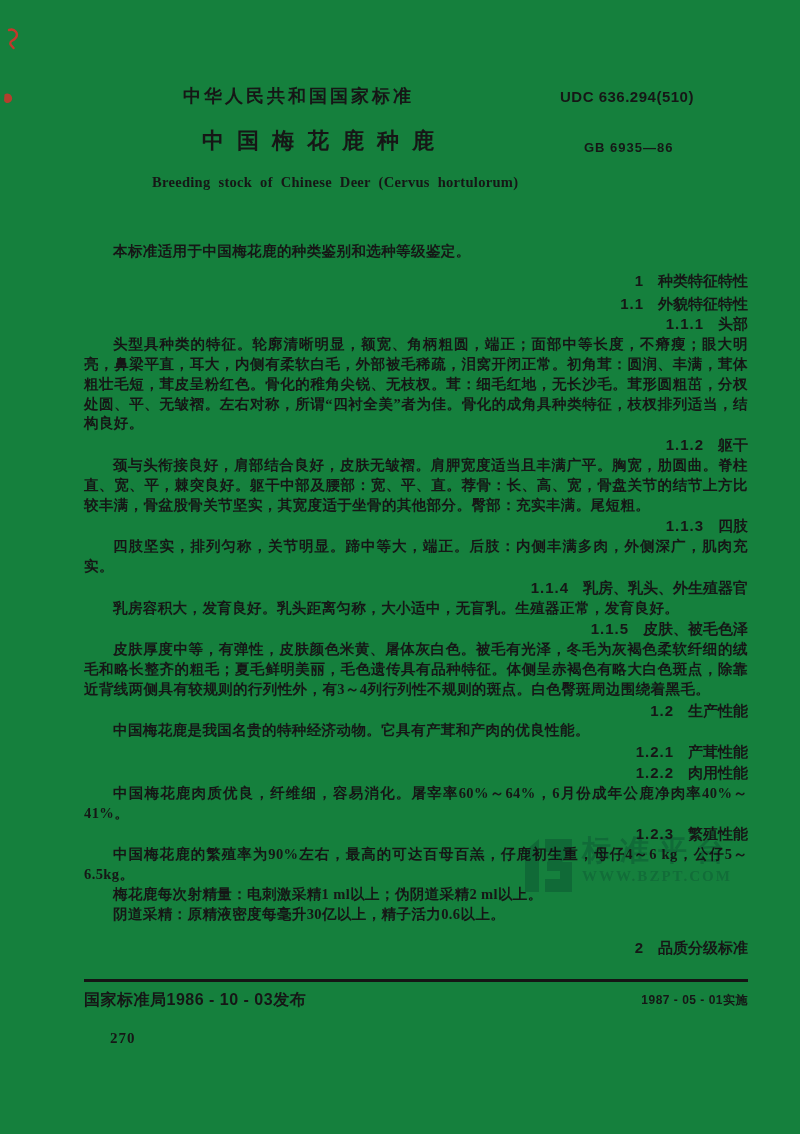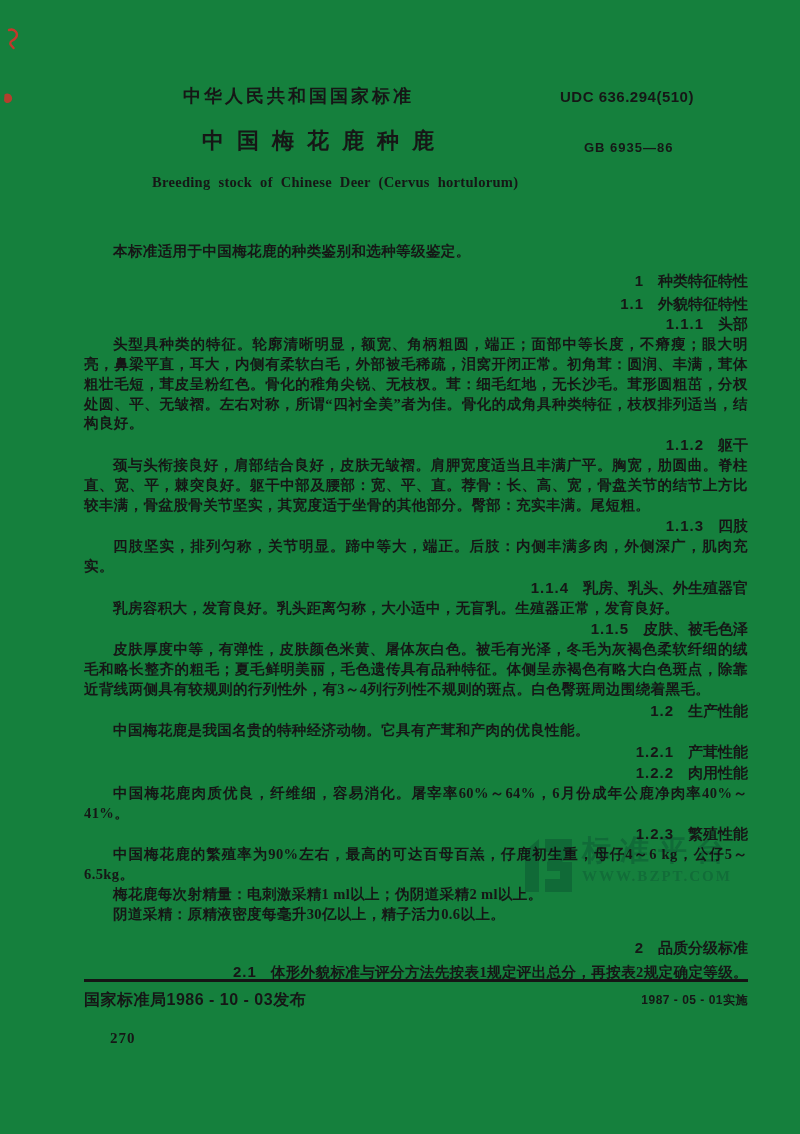--- a/index.html
+++ b/index.html
@@ -167,23 +167,20 @@
       <span class="sec-num">1.2.3</span><span>繁殖性能</span>
     </h4>
     <p class="body-para">中国梅花鹿的繁殖率为90%左右，最高的可达百母百羔，仔鹿初生重，母仔4～6 kg，公仔5～6.5kg。</p>
     <p class="body-para">梅花鹿每次射精量：电刺激采精1 ml以上；伪阴道采精2 ml以上。</p>
     <p class="body-para">阴道采精：原精液密度每毫升30亿以上，精子活力0.6以上。</p>
 
     <h2 class="sec h-l1" style="margin-top:14px;">
       <span class="sec-num">2</span><span>品质分级标准</span>
     </h2>
 
-    <p class="sec inline-sec">
-      <span class="sec-num">2.1</span><span class="sec-text">体形外貌标准与评分方法先按表1规定评出总分，再按表2规定确定等级。</span>
-    </p>
   </main>
 
   <div class="watermark">
     <span>
       <svg width="52" height="58" viewBox="0 0 52 58">
         <polygon points="3,17 17,5 17,58 3,58" fill="#c0d3e6"></polygon>
         <path d="M23 5 H50 V19 L40 28 H50 V58 H23 V45 H38 V37 H25 V28 L34 18 H23 Z" fill="#c0d3e6"></path>
       </svg>
     </span>
     <span class="wm-texts">

